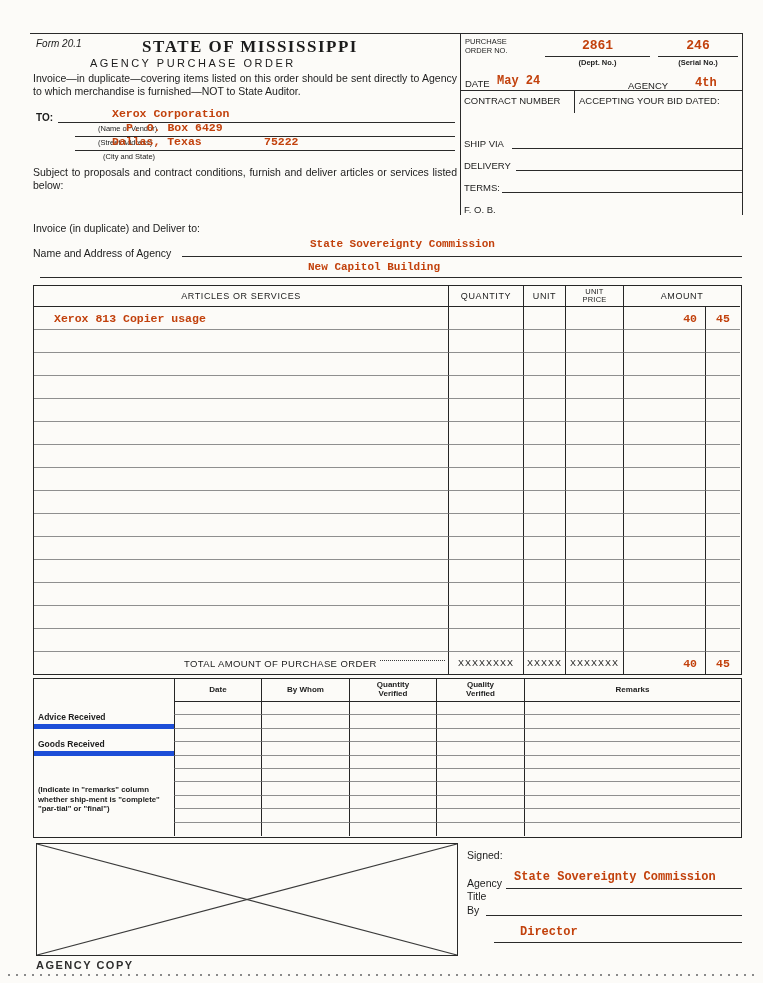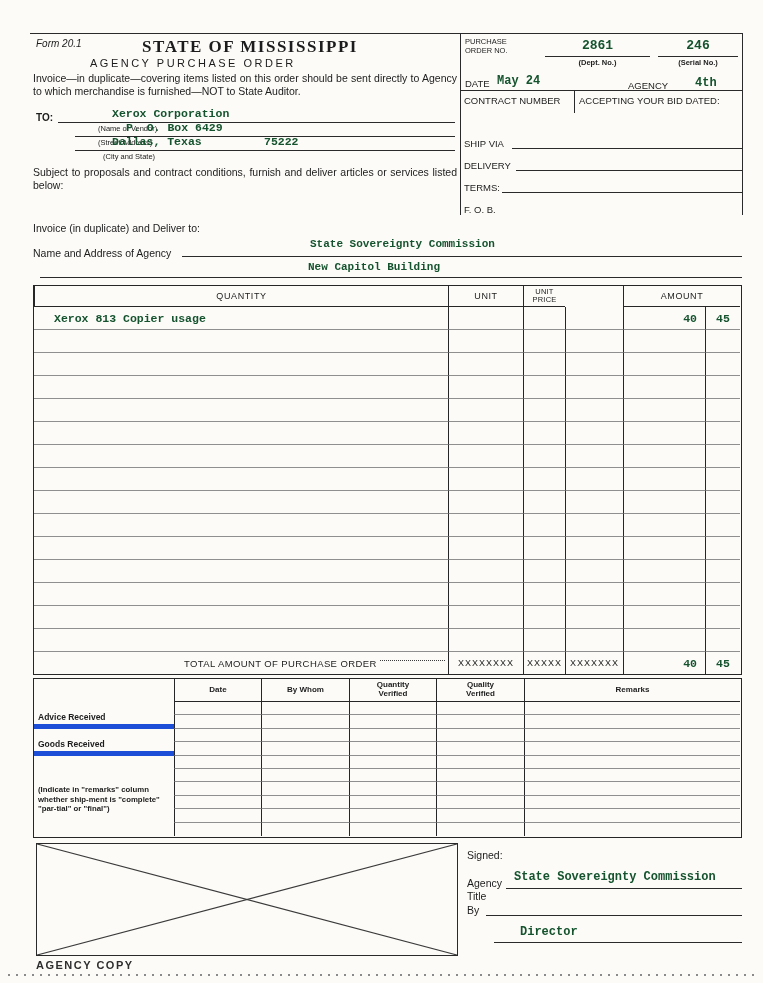--- a/index.html
+++ b/index.html
@@ -5,21 +5,21 @@
   * { margin:0; padding:0; box-sizing:border-box; }
   html,body { background:#ffffff; }
   .page {
     position:relative; width:763px; height:983px; margin:0 auto;
     background:#fcfbf8; color:#1c1c1c; overflow:hidden;
     font-family:"Liberation Sans", sans-serif;
   }
   .abs { position:absolute; }
   .hline { position:absolute; height:0; border-top:1px solid #2a2a2a; }
   .vline { position:absolute; width:0; border-left:1px solid #2a2a2a; }
-  .typed { font-family:"Liberation Mono", monospace; font-weight:bold; color:#14532d; white-space:nowrap; }
+  .typed { font-family:"Liberation Mono", monospace; font-weight:bold; color:#c2410c; white-space:nowrap; }
   .lbl { font-size:7.5px; color:#222; white-space:nowrap; }
   .blbl { font-size:7.5px; font-weight:bold; text-align:center; }
   .ptxt { font-size:10.5px; line-height:12.6px; text-align:justify; }
   .ftitle { font-family:"Liberation Serif", serif; font-size:17px; font-weight:bold; letter-spacing:1.5px; text-align:center; white-space:nowrap; }
   .fsub { font-size:11px; letter-spacing:2.5px; white-space:nowrap; }
   .rlbl { font-size:9.5px; white-space:nowrap; }
 
   
   .icontainer { position:absolute; left:33px; top:285px; width:709px; border:1.5px solid #262626; }
   .igrid { display:grid; grid-template-columns:414px 75px 42px 58px 82px 35px; }
@@ -113,20 +113,21 @@
 
   <div class="abs" style="left:33px;top:222px;font-size:10.5px">Invoice (in duplicate) and Deliver to:</div>
   <div class="abs" style="left:33px;top:247px;font-size:10.5px">Name and Address of Agency</div>
   <div class="abs typed" style="left:310px;top:238px;font-size:11px">State Sovereignty Commission</div>
   <div class="hline" style="left:182px;top:256px;width:560px"></div>
   <div class="abs typed" style="left:308px;top:261px;font-size:11px">New Capitol Building</div>
   <div class="hline" style="left:40px;top:277px;width:702px"></div>
 
   <div class="icontainer">
     <div class="igrid ihead">
+      <div class="ic art hcell">ARTICLES OR SERVICES</div>
       <div class="ic qty hcell">QUANTITY</div>
       <div class="ic unit hcell">UNIT</div>
       <div class="ic price hcell up">
         <span>UNIT</span>
         <span>PRICE</span>
       </div>
       <div class="ic amt hcell" style="grid-column:5/7">AMOUNT</div>
     </div>
     <div class="igrid ibody">
       <div class="ic art bcell desc typed">Xerox 813 Copier usage</div>

